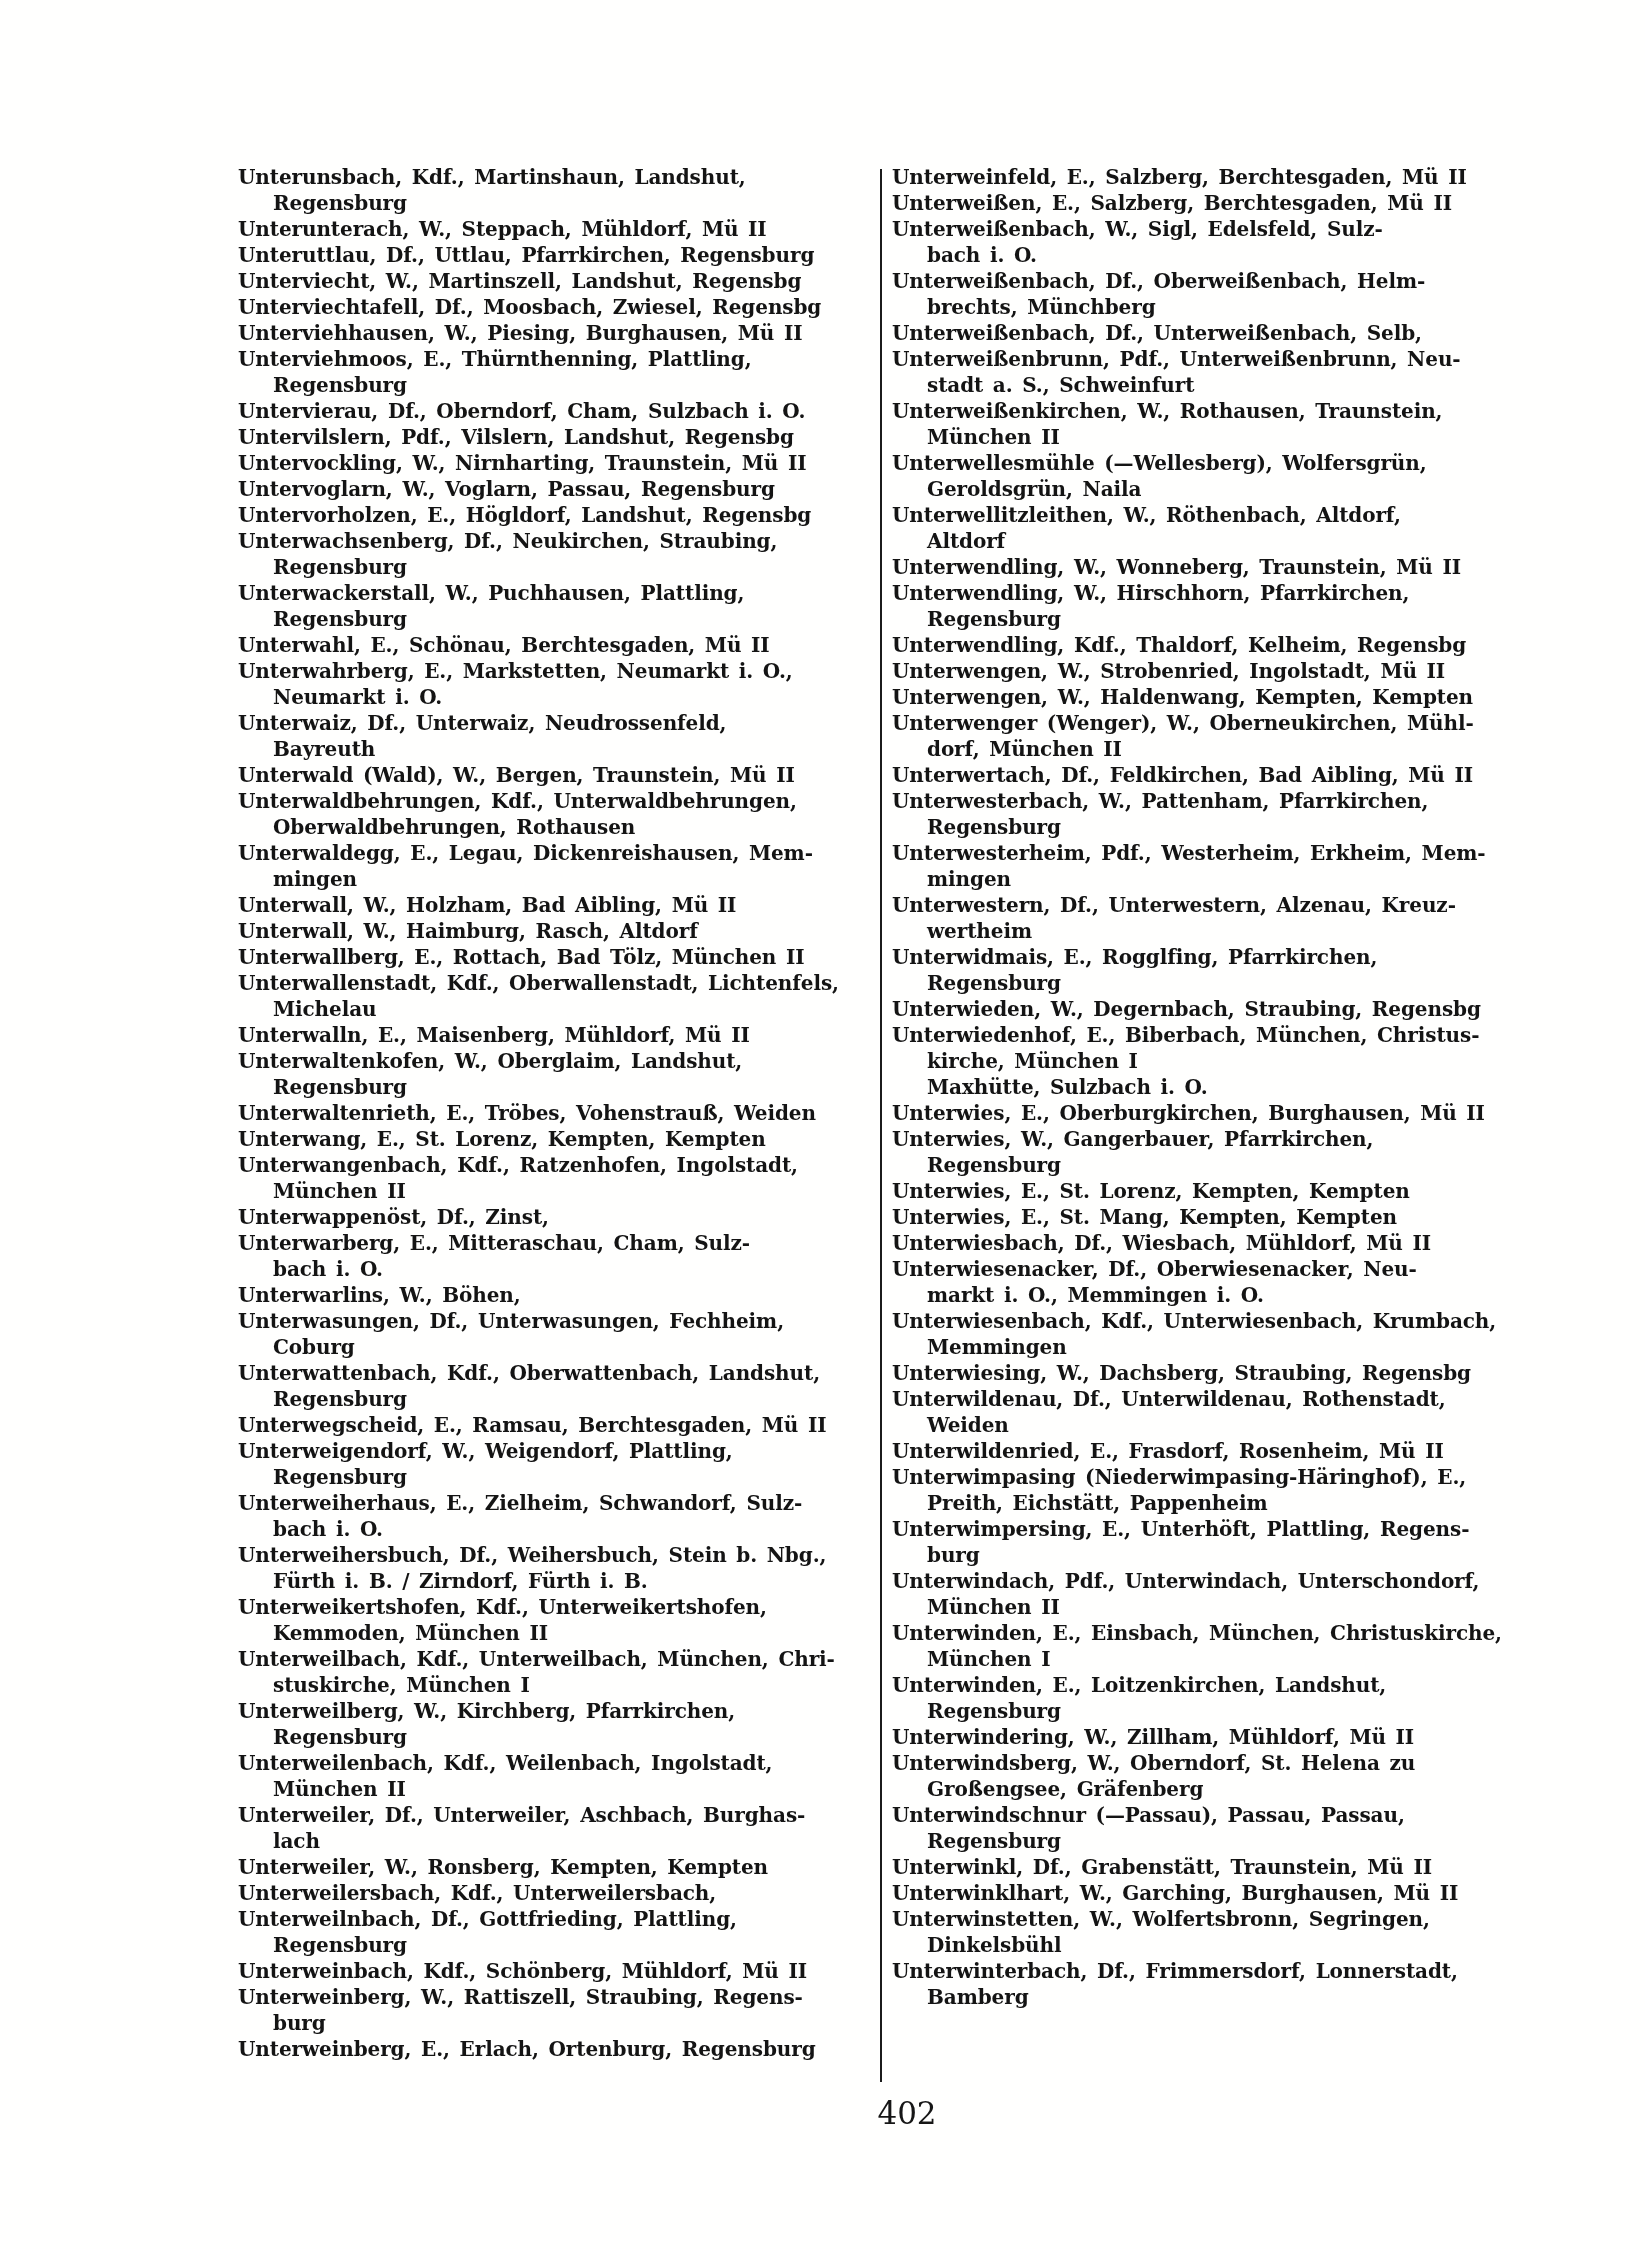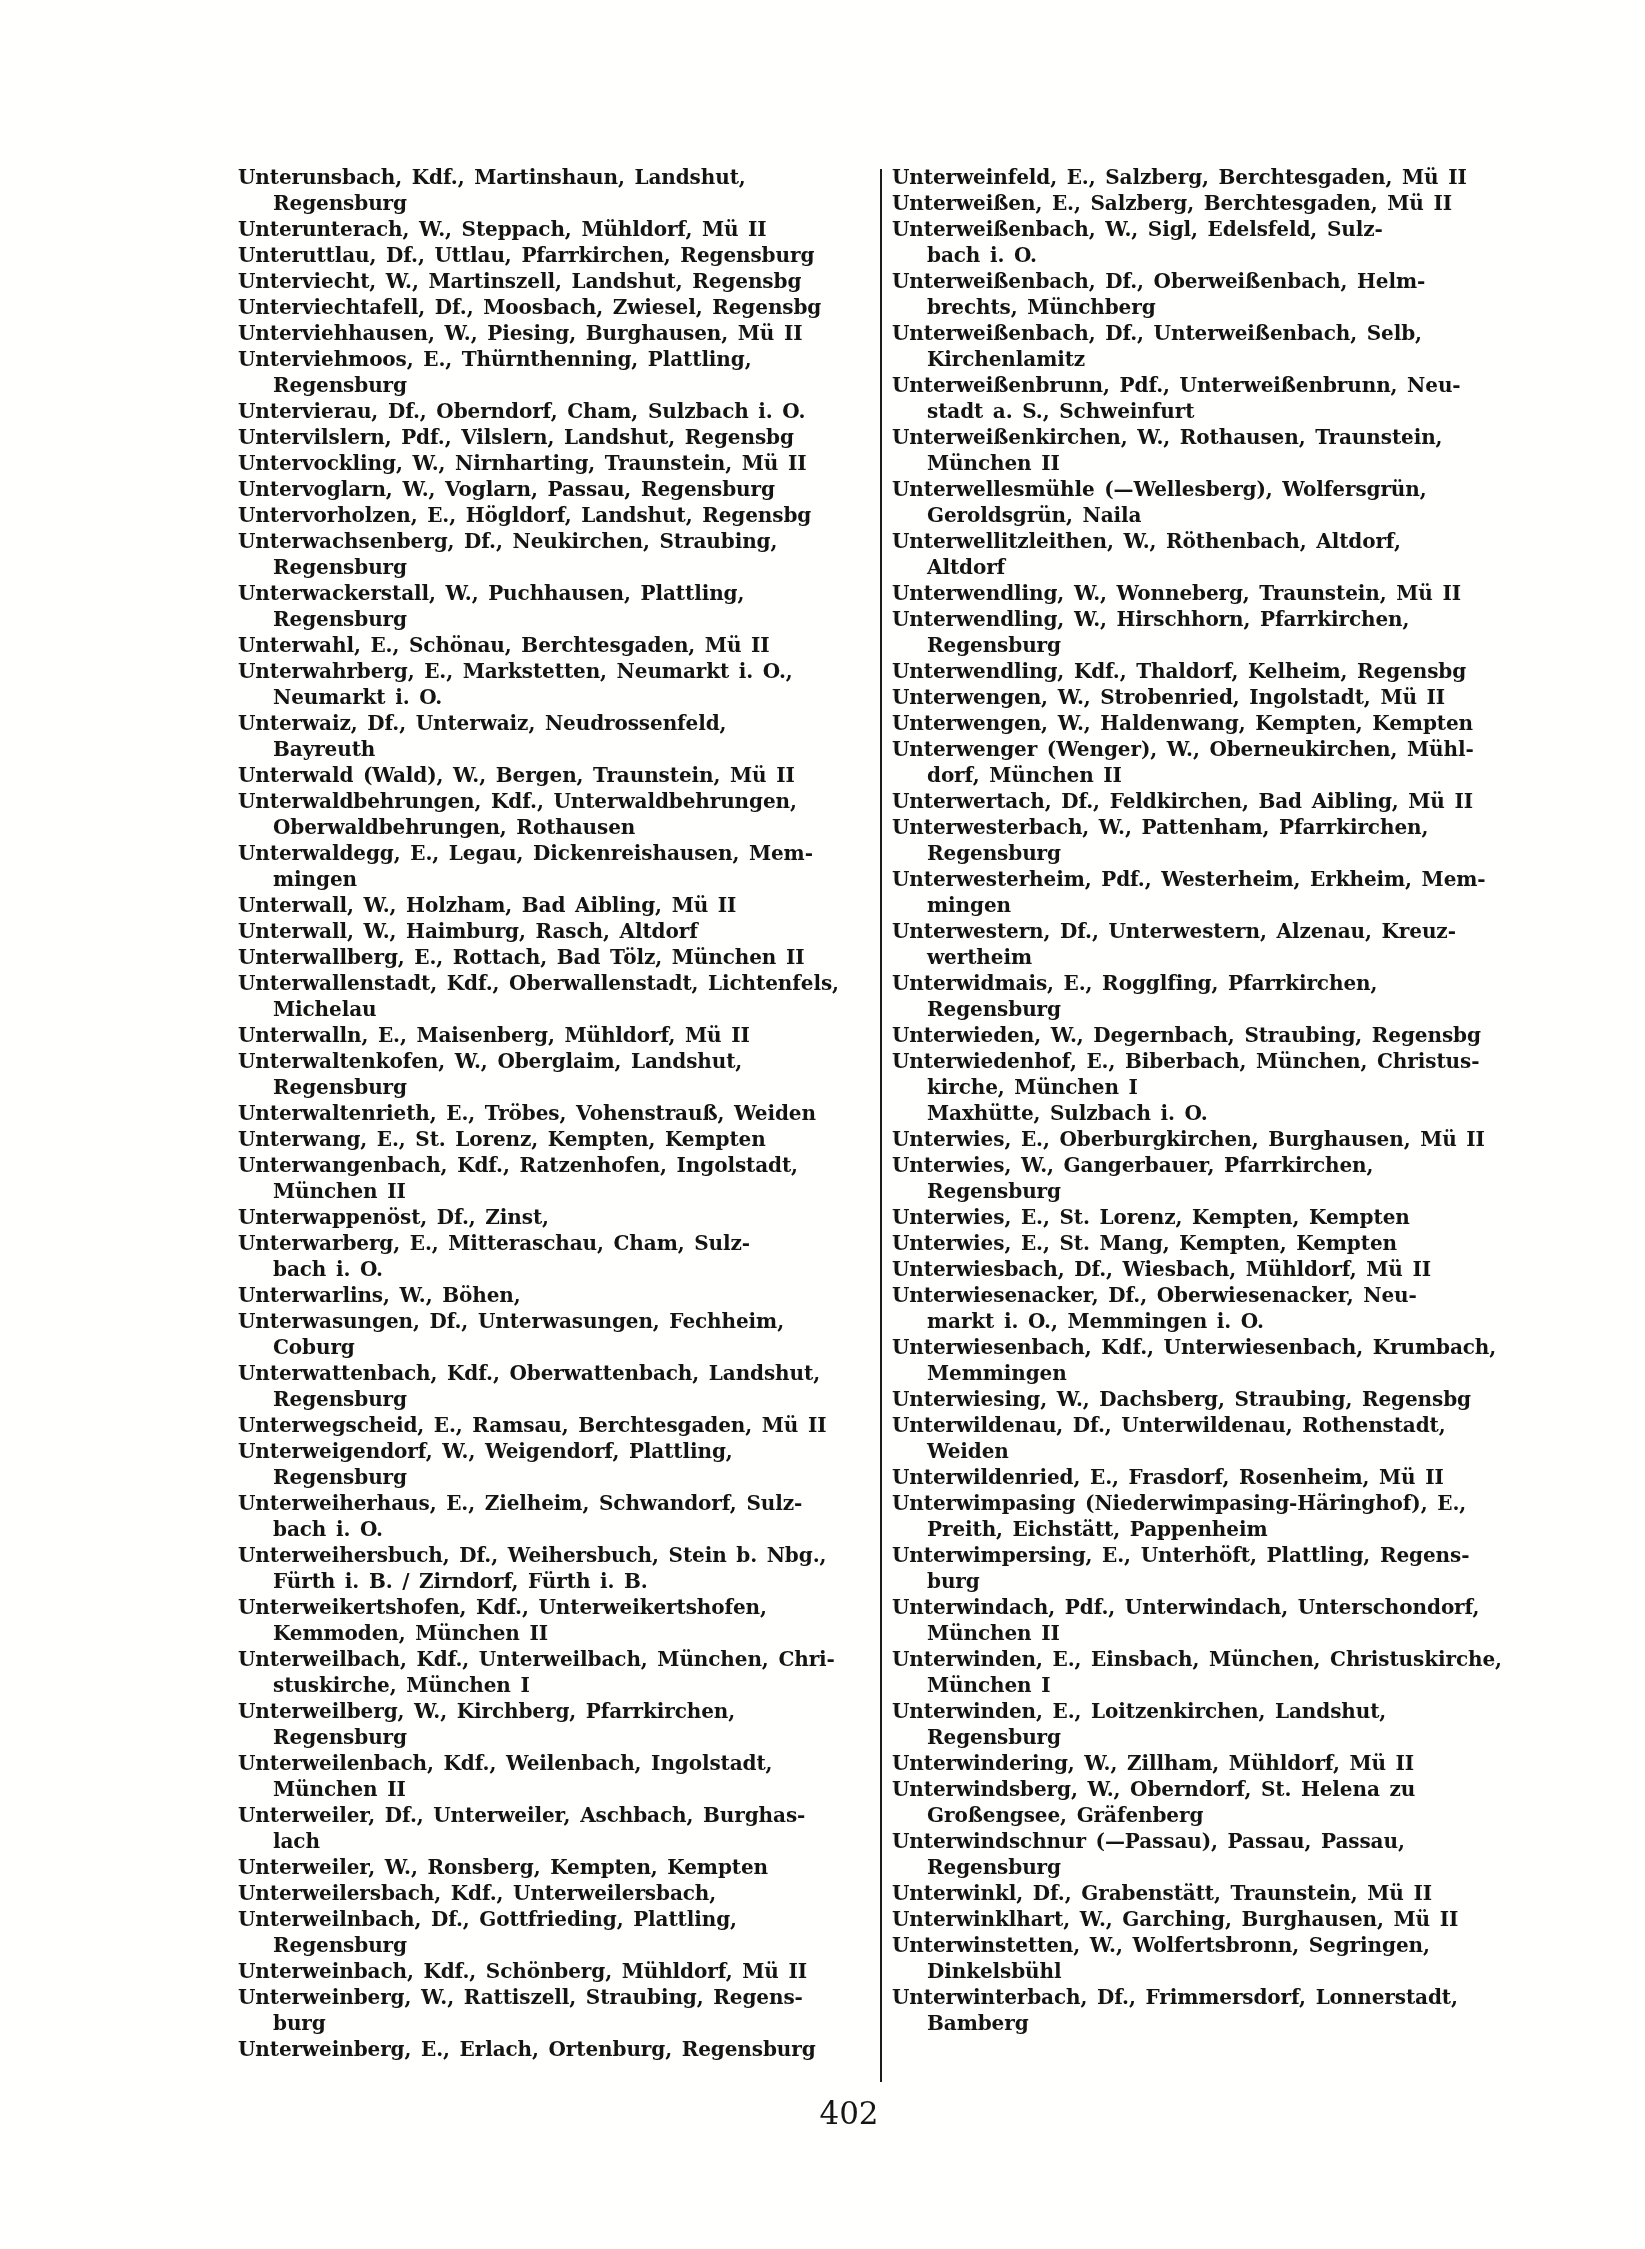--- a/index.html
+++ b/index.html
@@ -29,21 +29,21 @@
   .col-rule {
     position: absolute;
     left: 880px;
     top: 169px;
     width: 1.7px;
     height: 1913px;
     background: #1b1b1b;
   }
   .page-number {
     position: absolute;
-    left: 788px;
+    left: 846px;
     top: 2095px;
     width: 122px;
     text-align: center;
     font-size: 31px;
     font-weight: 400;
     color: #161616;
   }
 </style>
 </head>
 <body>
@@ -128,21 +128,20 @@
   <div class="col-rule"></div>
 
   <div class="col col-right">
       <div class="line">Unterweinfeld, E., Salzberg, Berchtesgaden, Mü II</div>
       <div class="line">Unterweißen, E., Salzberg, Berchtesgaden, Mü II</div>
       <div class="line">Unterweißenbach, W., Sigl, Edelsfeld, Sulz-</div>
       <div class="line indent">bach i. O.</div>
       <div class="line">Unterweißenbach, Df., Oberweißenbach, Helm-</div>
       <div class="line indent">brechts, Münchberg</div>
       <div class="line">Unterweißenbach, Df., Unterweißenbach, Selb,</div>
-      <div class="line indent">Kirchenlamitz</div>
       <div class="line">Unterweißenbrunn, Pdf., Unterweißenbrunn, Neu-</div>
       <div class="line indent">stadt a. S., Schweinfurt</div>
       <div class="line">Unterweißenkirchen, W., Rothausen, Traunstein,</div>
       <div class="line indent">München II</div>
       <div class="line">Unterwellesmühle (—Wellesberg), Wolfersgrün,</div>
       <div class="line indent">Geroldsgrün, Naila</div>
       <div class="line">Unterwellitzleithen, W., Röthenbach, Altdorf,</div>
       <div class="line indent">Altdorf</div>
       <div class="line">Unterwendling, W., Wonneberg, Traunstein, Mü II</div>
       <div class="line">Unterwendling, W., Hirschhorn, Pfarrkirchen,</div>

